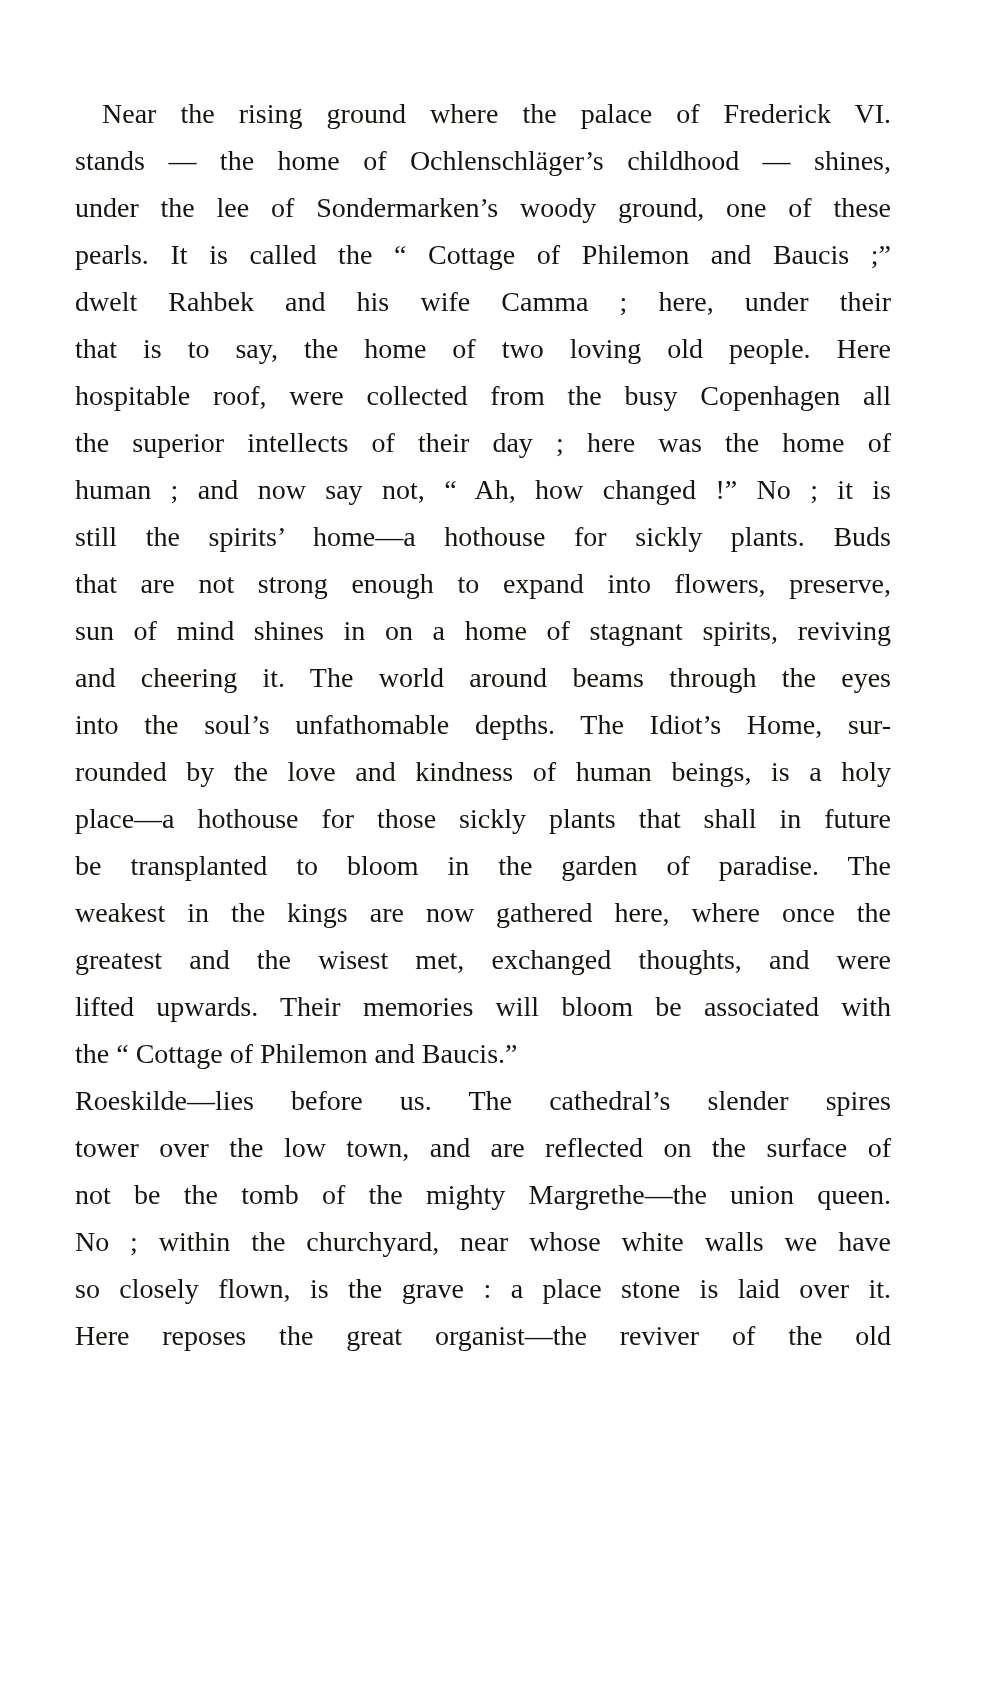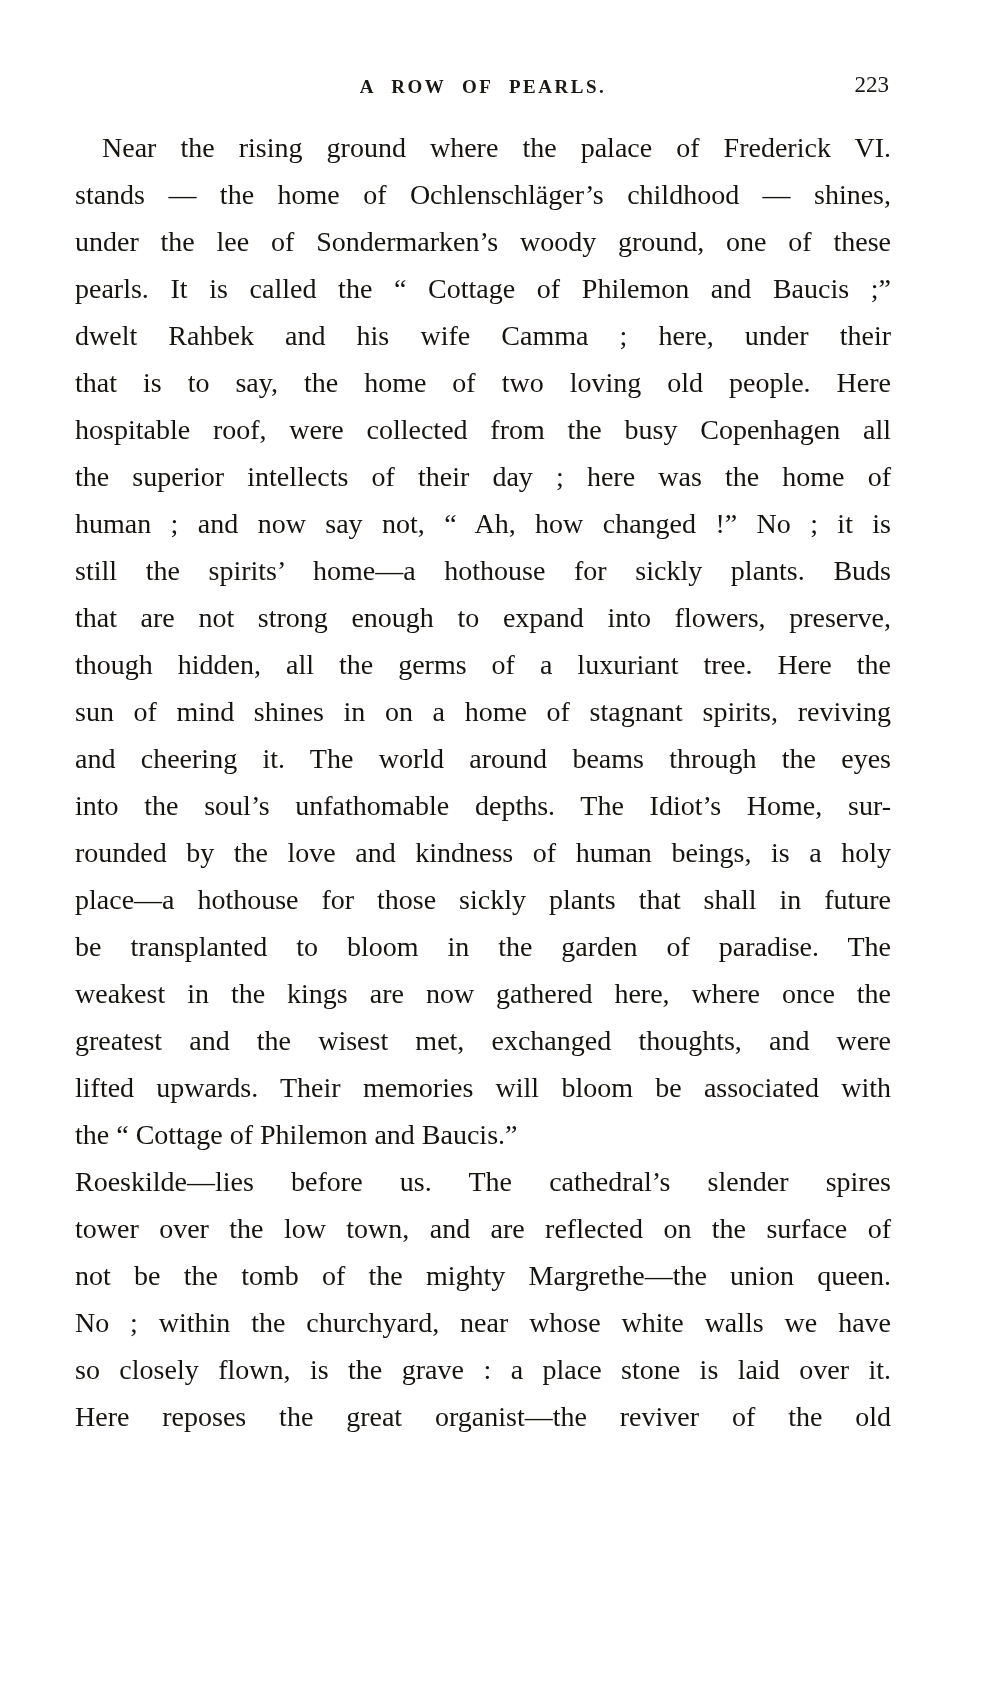--- a/index.html
+++ b/index.html
@@ -39,21 +39,21 @@
     color: #1b1813;
   }
   .page-number {
     position: absolute;
     right: 2px;
     top: -4px;
     font-size: 23px;
     color: #1b1813;
   }
   .page-body {
-    margin-top: 22px;
+    margin-top: 14px;
     font-size: 28px;
     line-height: 47px;
     color: #17140f;
   }
   .line {
     white-space: normal;
   }
   .line.just {
     text-align: justify;
     text-align-last: justify;
@@ -62,37 +62,32 @@
     text-indent: 27px;
   }
   .it {
   }
 </style>
 </head>
 <body>
 
 <div class="page">
   <div class="text-column">
-    <div class="page-header">
-      <div class="running-title">A ROW OF PEARLS.</div>
-      <div class="page-number">223</div>
-    </div>
     <div class="page-body">
         <div class="line indent just"><span>Near the rising ground where the palace of Frederick VI.</span></div>
         <div class="line just"><span>stands — the home of Ochlenschläger’s childhood — shines,</span></div>
         <div class="line just"><span>under the lee of Sondermarken’s woody ground, one of these</span></div>
         <div class="line just"><span>pearls.  It is called the “ Cottage of Philemon and Baucis ;”</span></div>
         <div class="line just"><span>dwelt Rahbek and his wife Camma ; here, under their</span></div>
         <div class="line just"><span>that is to say, the home of two loving old people.  Here</span></div>
         <div class="line just"><span>hospitable roof, were collected from the busy Copenhagen all</span></div>
         <div class="line just"><span>the superior intellects of their day ; here was the home of</span></div>
         <div class="line just"><span>human ; and now say not, “ Ah, how changed !”  No ; it is</span></div>
         <div class="line just"><span>still the spirits’ home—a hothouse for sickly plants.  Buds</span></div>
         <div class="line just"><span>that are not strong enough to expand into flowers, preserve,</span></div>
-        <div class="line just"><span>though hidden, all the germs of a luxuriant tree.  Here the</span></div>
         <div class="line just"><span>sun of mind shines in on a home of stagnant spirits, reviving</span></div>
         <div class="line just"><span>and cheering it.  The world around beams through the eyes</span></div>
         <div class="line just"><span>into the soul’s unfathomable depths.  </span><span class="it">The Idiot’s Home</span><span>, sur-</span></div>
         <div class="line just"><span>rounded by the love and kindness of human beings, is a holy</span></div>
         <div class="line just"><span>place—a hothouse for those sickly plants that shall in future</span></div>
         <div class="line just"><span>be transplanted to bloom in the garden of paradise.  The</span></div>
         <div class="line just"><span>weakest in the kings are now gathered here, where once the</span></div>
         <div class="line just"><span>greatest and the wisest met, exchanged thoughts, and were</span></div>
         <div class="line just"><span>lifted upwards.  Their memories will bloom be associated with</span></div>
         <div class="line"><span>the “ Cottage of Philemon and Baucis.”</span></div>

